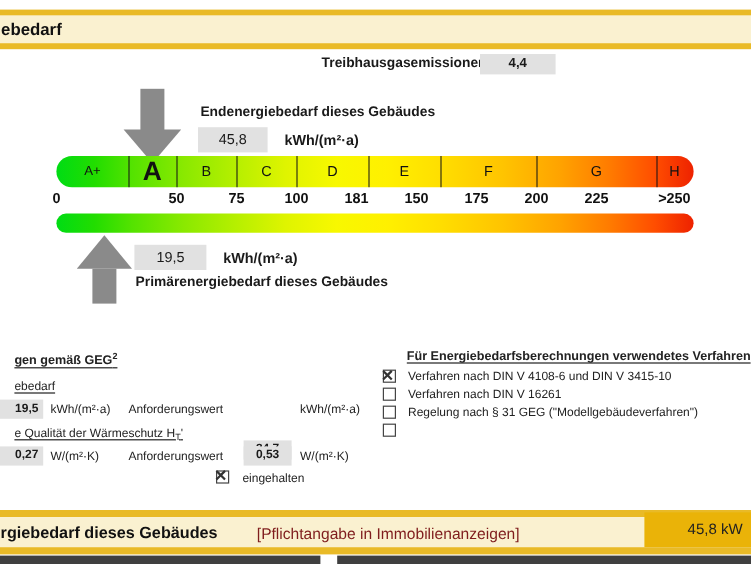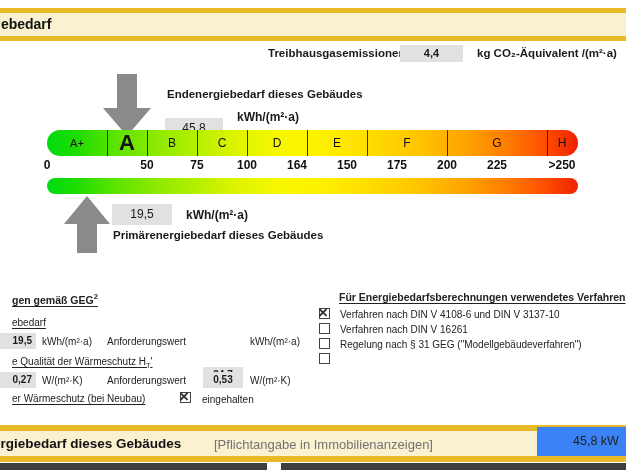--- a/index.html
+++ b/index.html
@@ -38,46 +38,45 @@
   .cls-letter.current { font-size:22px; font-weight:bold; line-height:25px; }
   .tick { position:absolute; width:44px; text-align:center; font-size:12px; font-weight:bold; color:#111; }
 
   
   .sm { font-size:10px; color:#222; }
   .sm-title { font-size:10.5px; font-weight:bold; color:#222; }
   .chk { position:absolute; width:11px; height:11px; border:1px solid #444; background:#fff; }
   .chk .mark { position:absolute; left:-2px; top:-5px; font-size:17px; font-weight:bold; color:#333; line-height:17px; }
 
   .footer-title { font-size:13.5px; font-weight:bold; color:#111; white-space:nowrap; }
-  .footer-note { font-size:13px; color:#737373; white-space:nowrap; }
+  .footer-note { font-size:13px; color:#7f1d1d; white-space:nowrap; }
   .dark-strip { background:#3f3f3f; }
   sup.fn { font-size:7.5px; vertical-align:super; }
   sub.sb { font-size:7.5px; vertical-align:sub; }
   .nowrap { white-space:nowrap; }
 </style>
 </head>
 <body>
 
 <div class="page">
 
   <div class="abs gold" style="left:0;top:8px;width:626px;height:5px;"></div>
   <div class="abs cream" style="left:0;top:13px;width:626px;height:23px;">
     <span class="abs bold" style="left:-3px;top:3px;font-size:14px;color:#111;">iebedarf</span>
   </div>
   <div class="abs gold" style="left:0;top:36px;width:626px;height:5px;"></div>
 
   <span class="abs bold nowrap" style="left:268px;top:47px;font-size:11.5px;">Treibhausgasemissionen</span>
   <div class="abs vbox" style="left:400px;top:45px;width:63px;height:17px;font-size:11px;font-weight:bold;line-height:17px;">4,4</div>
-  <span class="abs bold nowrap" style="left:477px;top:47px;font-size:11.5px;">kg CO₂-Äquivalent /(m²·a)</span>
 
   <div class="abs arrow-part" style="left:117px;top:74px;width:20px;height:35px;"></div>
   <div class="abs tri" style="left:103px;top:108px;border-left:24px solid transparent;border-right:24px solid transparent;border-top:28px solid #8a8a8a;"></div>
 
   <span class="abs bold nowrap" style="left:167px;top:88px;font-size:11.5px;">Endenergiebedarf dieses Gebäudes</span>
-  <div class="abs vbox" style="left:165px;top:106px;width:58px;height:21px;font-size:12px;line-height:21px;margin-top:12px;">45,8</div>
+  <div class="abs vbox" style="left:165px;top:106px;width:58px;height:21px;font-size:12px;line-height:21px;">45,8</div>
   <span class="abs bold nowrap" style="left:237px;top:110px;font-size:12px;">kWh/(m²·a)</span>
 
   <div class="abs scale-bar main-bar">
     <div class="divider" style="left:60px;"></div>
     <div class="divider" style="left:100px;"></div>
     <div class="divider" style="left:150px;"></div>
     <div class="divider" style="left:200px;"></div>
     <div class="divider" style="left:260px;"></div>
     <div class="divider" style="left:320px;"></div>
     <div class="divider" style="left:400px;"></div>
@@ -92,21 +91,21 @@
     <span class="cls-letter" style="left:340px;">F</span>
     <span class="cls-letter" style="left:430px;">G</span>
     <span class="cls-letter" style="left:495px;">H</span>
   </div>
 
   <span class="abs tick" style="left:25px;top:158px;">0</span>
   <span class="abs tick" style="left:75px;top:162px;margin-top:16px;">25</span>
   <span class="abs tick" style="left:125px;top:158px;">50</span>
   <span class="abs tick" style="left:175px;top:158px;">75</span>
   <span class="abs tick" style="left:225px;top:158px;">100</span>
-  <span class="abs tick" style="left:275px;top:158px;">164</span>
+  <span class="abs tick" style="left:275px;top:158px;">181</span>
   <span class="abs tick" style="left:325px;top:158px;">150</span>
   <span class="abs tick" style="left:375px;top:158px;">175</span>
   <span class="abs tick" style="left:425px;top:158px;">200</span>
   <span class="abs tick" style="left:475px;top:158px;">225</span>
   <span class="abs tick" style="left:540px;top:158px;">&gt;250</span>
 
   <div class="abs scale-bar thin-bar"></div>
 
   <div class="abs tri" style="left:64px;top:196px;border-left:23px solid transparent;border-right:23px solid transparent;border-bottom:28px solid #8a8a8a;"></div>
   <div class="abs arrow-part" style="left:77px;top:224px;width:20px;height:29px;"></div>
@@ -124,53 +123,52 @@
   <div class="abs vbox" style="left:203px;top:333px;width:40px;height:16px;font-size:10px;font-weight:bold;line-height:16px;margin-top:34px;">34,7</div>
   <span class="abs sm nowrap" style="left:250px;top:336px;">kWh/(m²·a)</span>
 
   <span class="abs sm ul nowrap" style="left:0;top:356px;"><span>e Qualität der Wärmeschutz H</span><sub class="sb">T</sub><span>'</span></span>
   <div class="abs vbox" style="left:0;top:372px;width:36px;height:16px;font-size:10px;font-weight:bold;line-height:16px;text-align:right;padding-right:4px;">0,27</div>
   <span class="abs sm nowrap" style="left:42px;top:375px;">W/(m²·K)</span>
   <span class="abs sm nowrap" style="left:107px;top:375px;">Anforderungswert</span>
   <div class="abs vbox" style="left:203px;top:372px;width:40px;height:16px;font-size:10px;font-weight:bold;line-height:16px;">0,53</div>
   <span class="abs sm nowrap" style="left:250px;top:375px;">W/(m²·K)</span>
 
-  <span class="abs sm ul nowrap" style="left:0;top:393px;">er Wärmeschutz (bei Neubau)</span>
   <div class="abs chk" style="left:180px;top:392px;">
     <span class="mark">×</span>
   </div>
   <span class="abs sm nowrap" style="left:202px;top:394px;">eingehalten</span>
 
   <span class="abs sm-title ul nowrap" style="left:304px;top:291px;padding-left:23px;">Für Energiebedarfsberechnungen verwendetes Verfahren</span>
 
   <div class="abs chk" style="left:319px;top:308px;">
     <span class="mark">×</span>
   </div>
-  <span class="abs sm nowrap" style="left:340px;top:309px;">Verfahren nach DIN V 4108-6 und DIN V 3137-10</span>
+  <span class="abs sm nowrap" style="left:340px;top:309px;">Verfahren nach DIN V 4108-6 und DIN V 3415-10</span>
 
   <div class="abs chk" style="left:319px;top:323px;">
     <span class="mark"></span>
   </div>
   <span class="abs sm nowrap" style="left:340px;top:324px;">Verfahren nach DIN V 16261</span>
 
   <div class="abs chk" style="left:319px;top:338px;">
     <span class="mark"></span>
   </div>
   <span class="abs sm nowrap" style="left:340px;top:339px;">Regelung nach § 31 GEG ("Modellgebäudeverfahren")</span>
 
   <div class="abs chk" style="left:319px;top:353px;">
     <span class="mark"></span>
   </div>
 
   <div class="abs gold" style="left:0;top:425px;width:626px;height:6px;"></div>
   <div class="abs cream" style="left:0;top:431px;width:626px;height:25px;">
     <span class="abs footer-title" style="left:-7px;top:5px;">ergiebedarf dieses Gebäudes</span>
     <span class="abs footer-note" style="left:214px;top:6px;">[Pflichtangabe in Immobilienanzeigen]</span>
   </div>
-  <div class="abs vbox" style="left:537px;top:427px;width:90px;height:29px;background:#3b82f6;">
+  <div class="abs vbox" style="left:537px;top:427px;width:90px;height:29px;background:#eab308;">
     <span class="abs nowrap" style="left:36px;top:7px;font-size:12.5px;color:#222;">45,8 kW</span>
   </div>
   <div class="abs gold" style="left:0;top:456px;width:626px;height:6px;"></div>
 
   <div class="abs dark-strip" style="left:0;top:463px;width:267px;height:7px;"></div>
   <div class="abs dark-strip" style="left:281px;top:463px;width:345px;height:7px;"></div>
 
 </div>
 
 </body></html>

